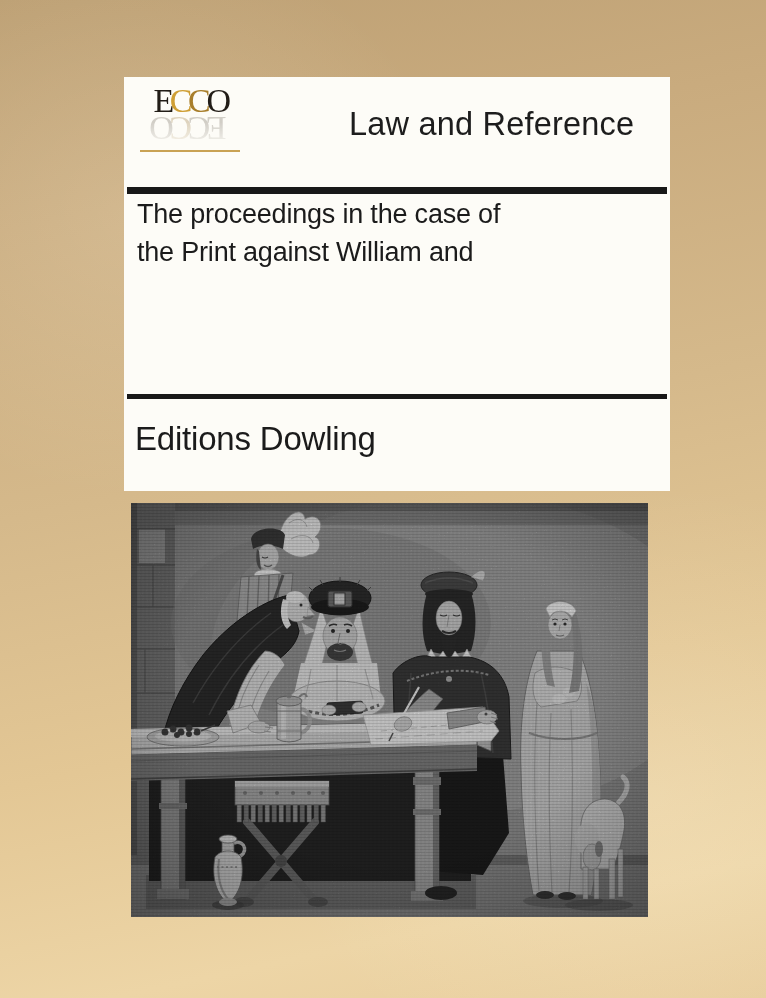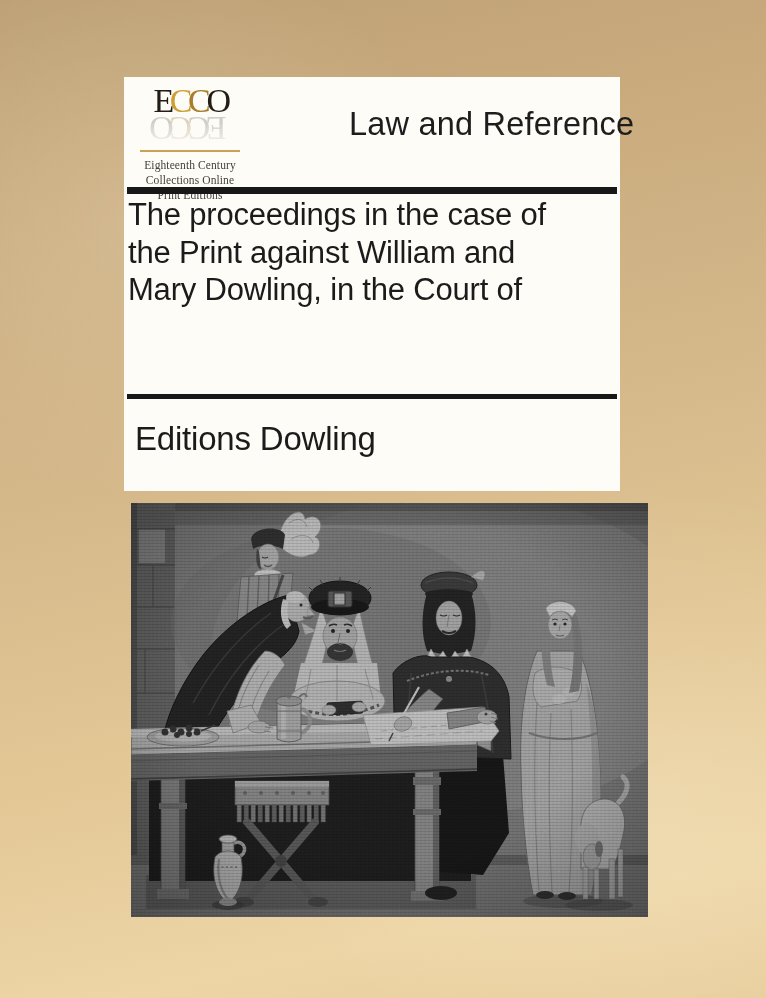--- a/index.html
+++ b/index.html
@@ -8,72 +8,66 @@
     font-family:"Liberation Sans",sans-serif;
     background:linear-gradient(168deg,#bda074 0%,#c9ab7e 20%,#d5b98b 45%,#e3c795 68%,#edd5a6 88%,#e8cd9c 100%);
   }
   .canvas::before{
     content:"";position:absolute;inset:0;
     background:radial-gradient(ellipse 60% 40% at 18% 22%,rgba(255,246,224,.18),rgba(255,246,224,0) 70%),
                radial-gradient(ellipse 70% 45% at 85% 80%,rgba(255,248,226,.20),rgba(255,248,226,0) 70%);
     pointer-events:none;
   }
   
-  .card{position:absolute;left:124px;top:77px;width:496px;height:414px;background:#fdfcf7;}
+  .card{position:absolute;left:124px;top:77px;width:546px;height:414px;background:#fdfcf7;}
   .logo-block{position:absolute;left:16px;top:8px;width:100px;text-align:center;}
   .logo-word{font-family:"Liberation Serif",serif;font-size:34px;letter-spacing:-0.13em;line-height:.92;white-space:nowrap;}
   .logo-word span{display:inline;}
   .lg-black{color:#221d17;}
   .lg-gold1{color:#cf9f35;}
   .lg-gold2{color:#a87e2b;}
   .logo-word.reflected{transform:rotate(180deg);margin-top:-3px;opacity:.8;
     -webkit-mask-image:linear-gradient(0deg,rgba(0,0,0,1) 30%,rgba(0,0,0,.25) 95%);
             mask-image:linear-gradient(0deg,rgba(0,0,0,1) 30%,rgba(0,0,0,.25) 95%);}
   .logo-word.reflected .lr{color:#c7c3bb;}
   .logo-word.reflected .lr-mid{color:#d7cab0;}
   .logo-rule{height:2px;background:#c9a254;margin:5px 0 6px 0;}
   .tagline{font-family:"Liberation Serif",serif;font-size:11.5px;line-height:15px;color:#46413a;letter-spacing:.1px;}
   .category{position:absolute;left:225px;top:29px;width:302px;text-align:left;
     font-size:32.5px;color:#1d1d1d;letter-spacing:.2px;}
   .hrule{position:absolute;left:3px;right:3px;background:#181818;}
   .hrule.r1{top:110px;height:7px;}
   .hrule.r2{top:317px;height:5px;}
-  .title{position:absolute;left:4px;top:119px;width:515px;
-    font-size:31px;line-height:37.5px;color:#1b1b1b;letter-spacing:-0.2px;}
+  .title{position:absolute;left:13px;top:119px;width:515px;
+    font-size:27px;line-height:37.5px;color:#1b1b1b;letter-spacing:-0.2px;}
   .author{position:absolute;left:11px;top:343px;font-size:33px;color:#1b1b1b;letter-spacing:-0.2px;}
   
   .illustration{position:absolute;left:131px;top:503px;width:517px;height:414px;}
   .illustration svg{display:block;width:100%;height:100%;}
 </style>
 </head>
 <body>
 
 <div class="canvas">
 
   <div class="card">
 
     <div class="logo-block">
       <div class="logo-word"><span class="lg-black">E</span><span class="lg-gold1">C</span><span class="lg-gold2">C</span><span class="lg-black">O</span></div>
       <div class="logo-word reflected"><span class="lr">E</span><span class="lr">C</span><span class="lr-mid">C</span><span class="lr">O</span></div>
       <div class="logo-rule"></div>
-      <div class="tagline">
-        <div>Eighteenth Century</div>
-        <div>Collections Online</div>
-        <div>Print Editions</div>
-      </div>
     </div>
 
     <div class="category">Law and Reference</div>
 
     <div class="hrule r1"></div>
 
     <div class="title">
       <div>The proceedings in the case of</div>
       <div>the Print against William and</div>
-      <div>Mary Dowling, in the Court of</div>
     </div>
 
     <div class="hrule r2"></div>
 
     <div class="author">Editions Dowling</div>
   </div>
 
   <div class="illustration">
     <svg viewBox="0 0 517 414" preserveAspectRatio="none">
       <defs>

